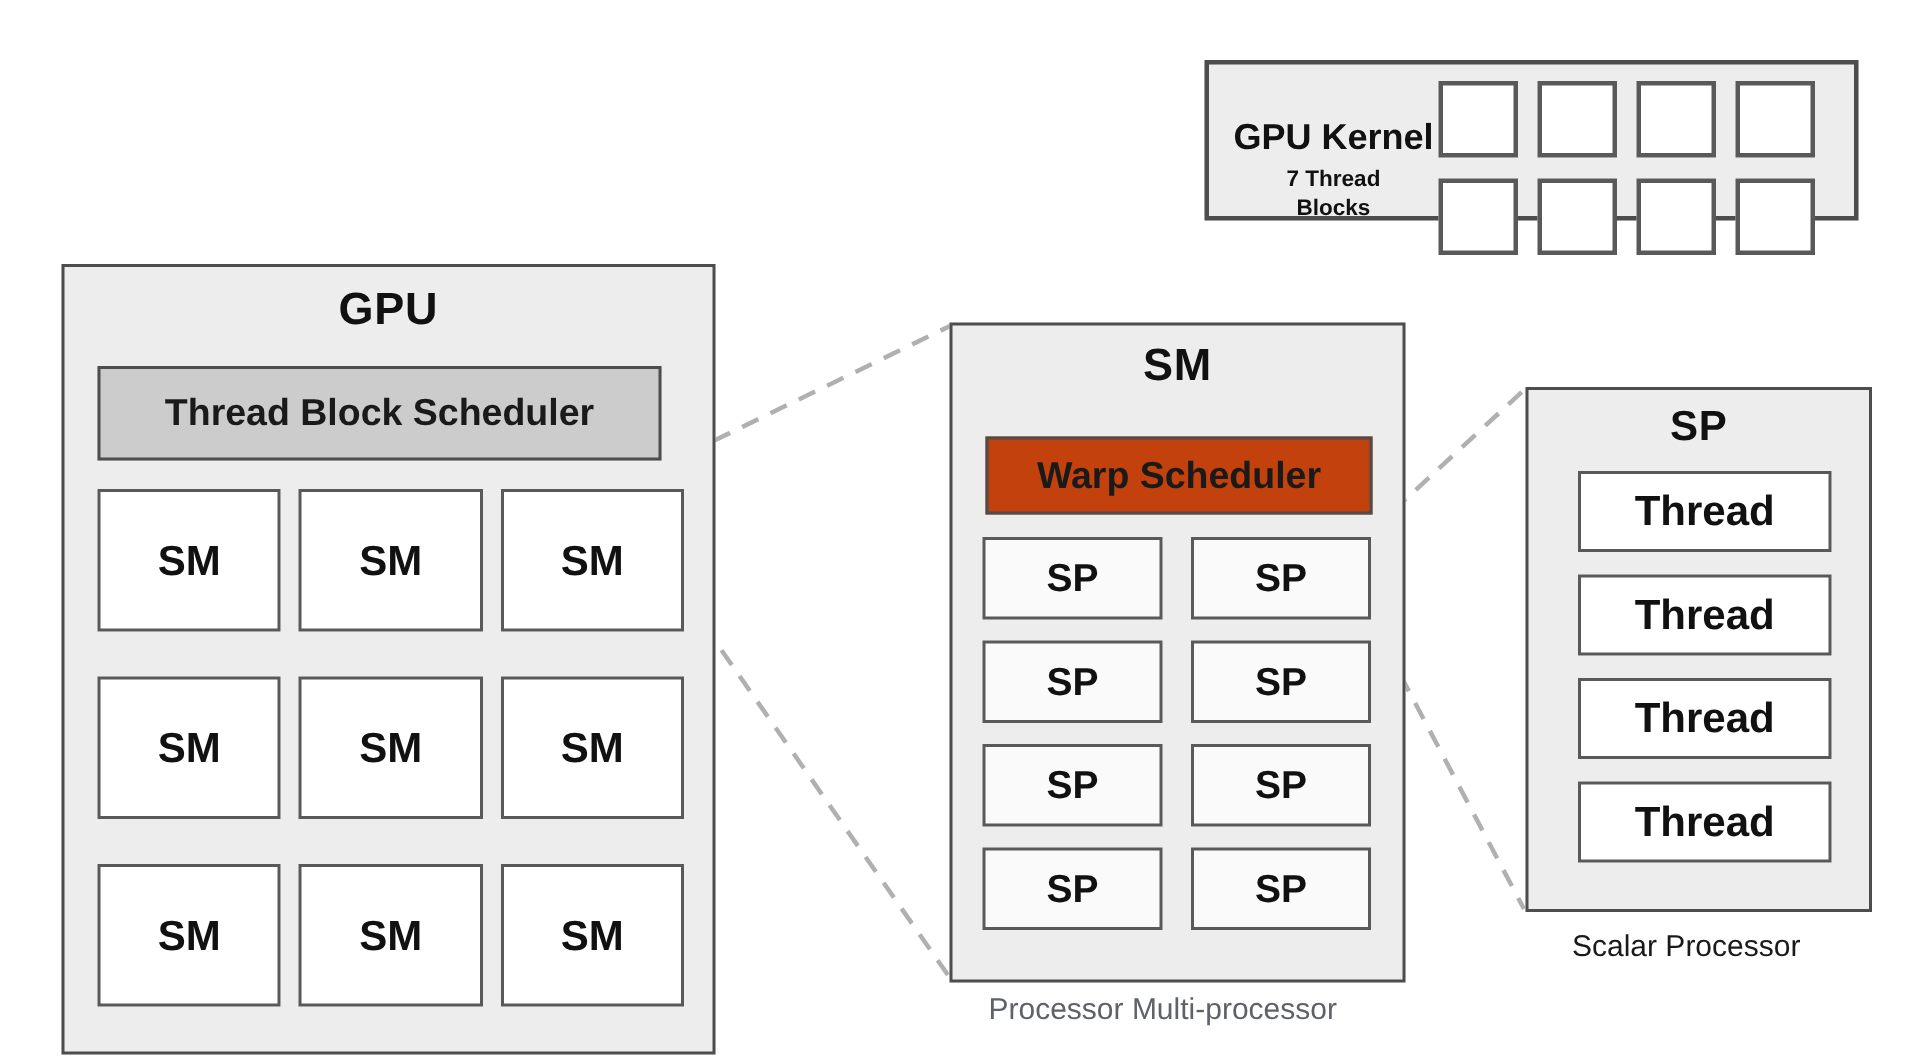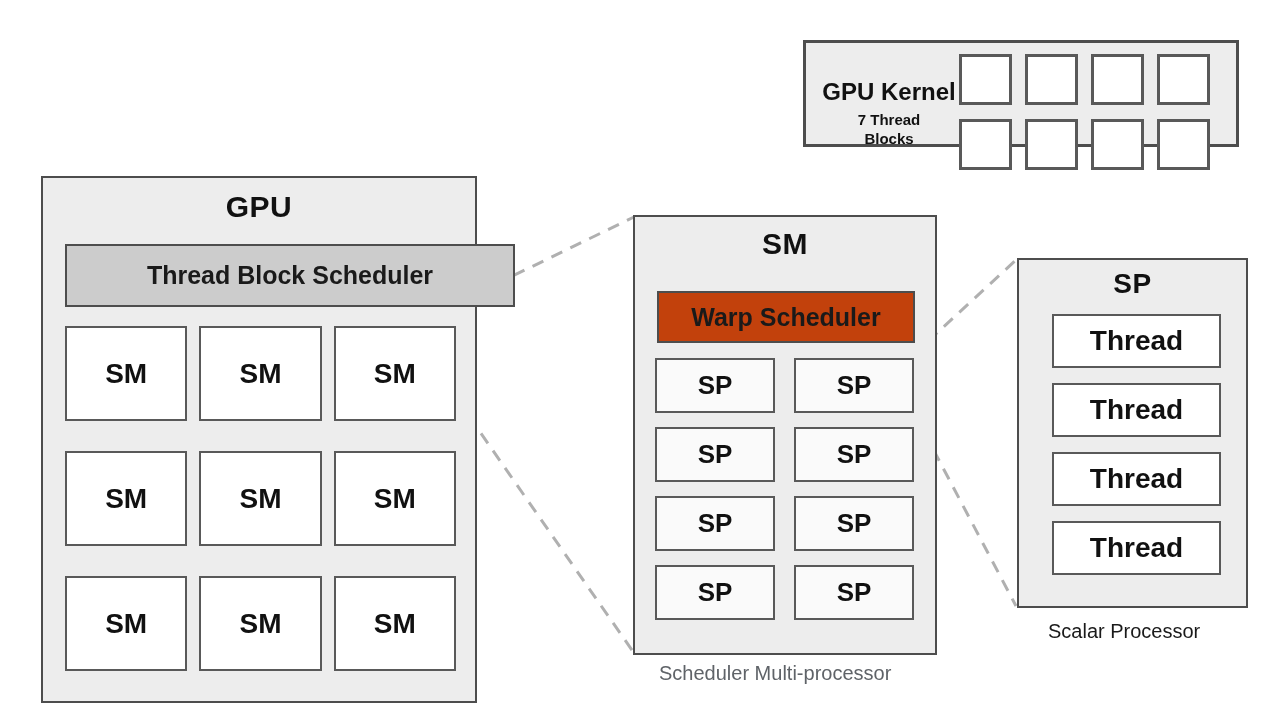--- a/index.html
+++ b/index.html
@@ -56,21 +56,21 @@
   
   #gpu { left: 41px; top: 154px; width: 436px; height: 527px; margin-top: 22px; }
   #gpu .box-title { top: 12px; font-size: 30px; }
   .scheduler {
     position: absolute;
     box-sizing: border-box;
     border: 2px solid #4d4d4d;
     display: flex; align-items: center; justify-content: center;
     font-weight: bold; color: #1a1a1a;
   }
-  #tbs { left: 22px; top: 66px; width: 450px; height: 63px; background: #cccccc; font-size: 25px; text-align: right; }
+  #tbs { left: 22px; top: 66px; width: 376px; height: 63px; background: #cccccc; font-size: 25px; text-align: right; }
   .gpu-grid {
     position: absolute; left: 22px; top: 148px; width: 391px;
     display: grid;
     grid-template-columns: repeat(3, 1fr);
     grid-auto-rows: 95px;
     column-gap: 12px; row-gap: 30px;
   }
   .unit-box {
     box-sizing: border-box;
     background: #ffffff;
@@ -175,21 +175,21 @@
       <div class="unit-box">SP</div>
       <div class="unit-box">SP</div>
       <div class="unit-box">SP</div>
       <div class="unit-box">SP</div>
       <div class="unit-box">SP</div>
       <div class="unit-box">SP</div>
       <div class="unit-box">SP</div>
       <div class="unit-box">SP</div>
     </div>
   </div>
-  <div id="sm-caption" class="caption">Scheduler Multi-processor</div>
+  <div id="sm-caption" class="caption">Processor Multi-processor</div>
 
   <div id="sp" class="container-box">
     <div class="box-title">SP</div>
     <div class="sp-col">
       <div class="unit-box">Thread</div>
       <div class="unit-box">Thread</div>
       <div class="unit-box">Thread</div>
       <div class="unit-box">Thread</div>
     </div>
   </div>

